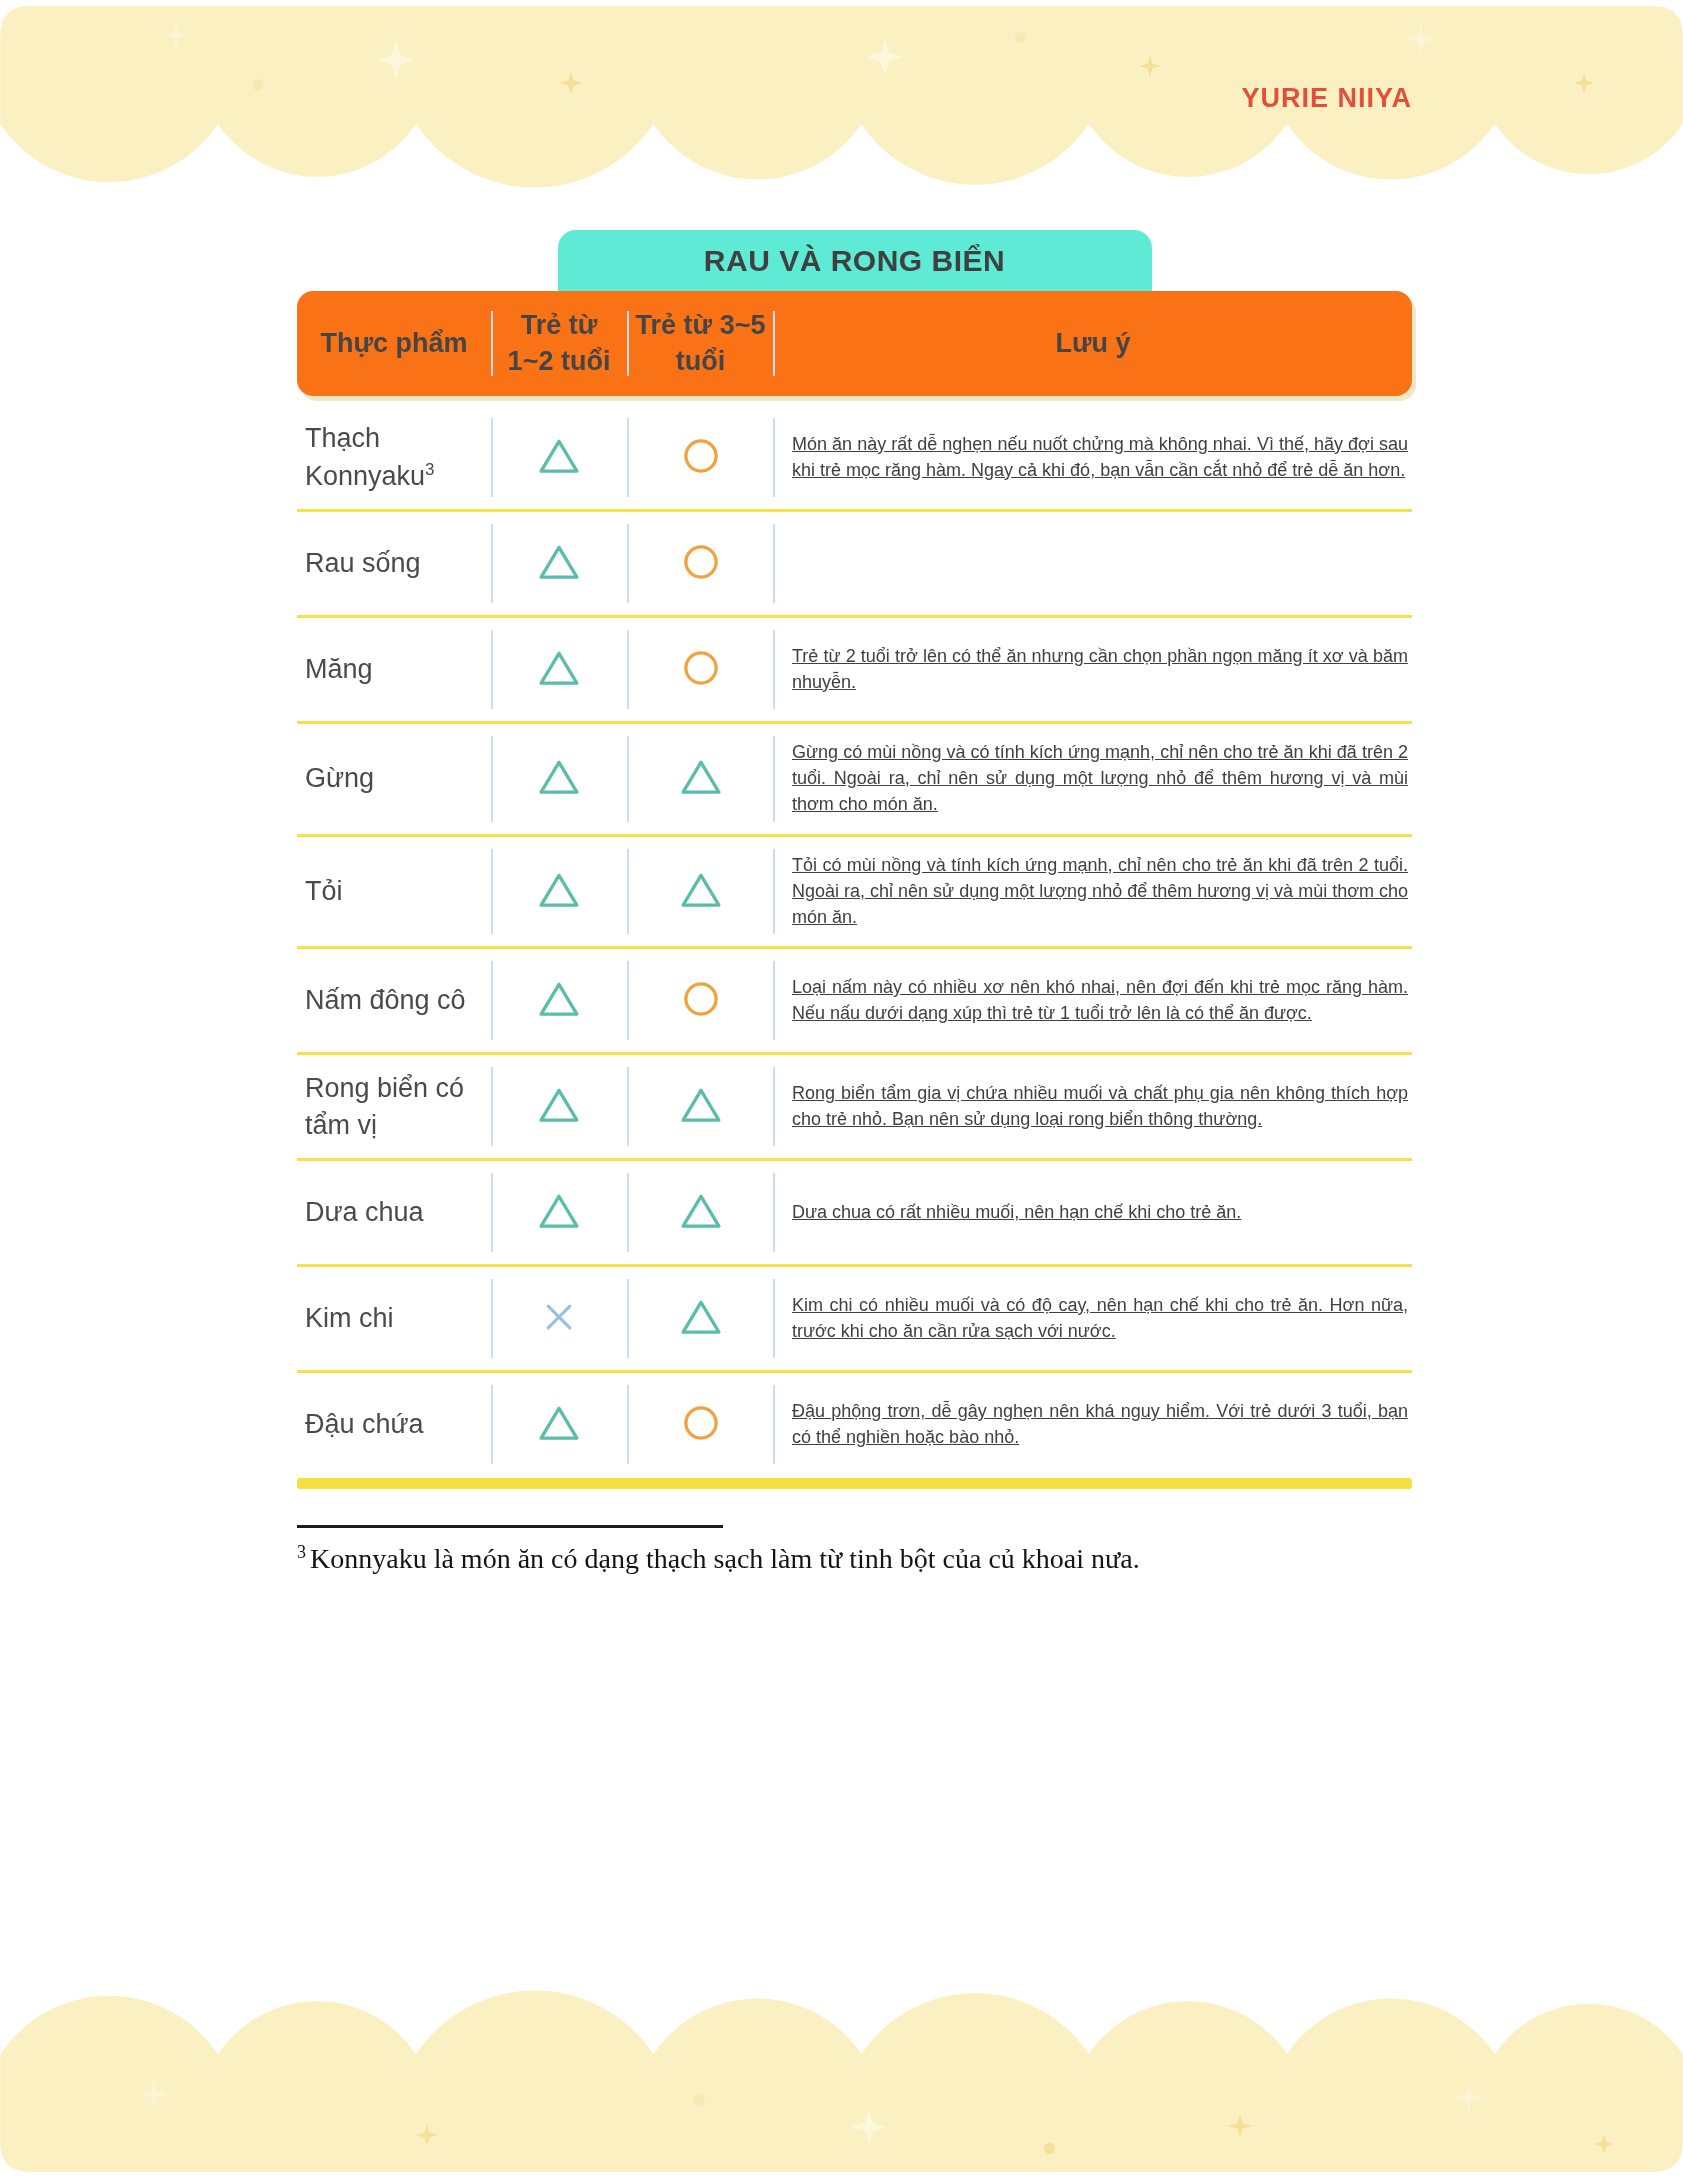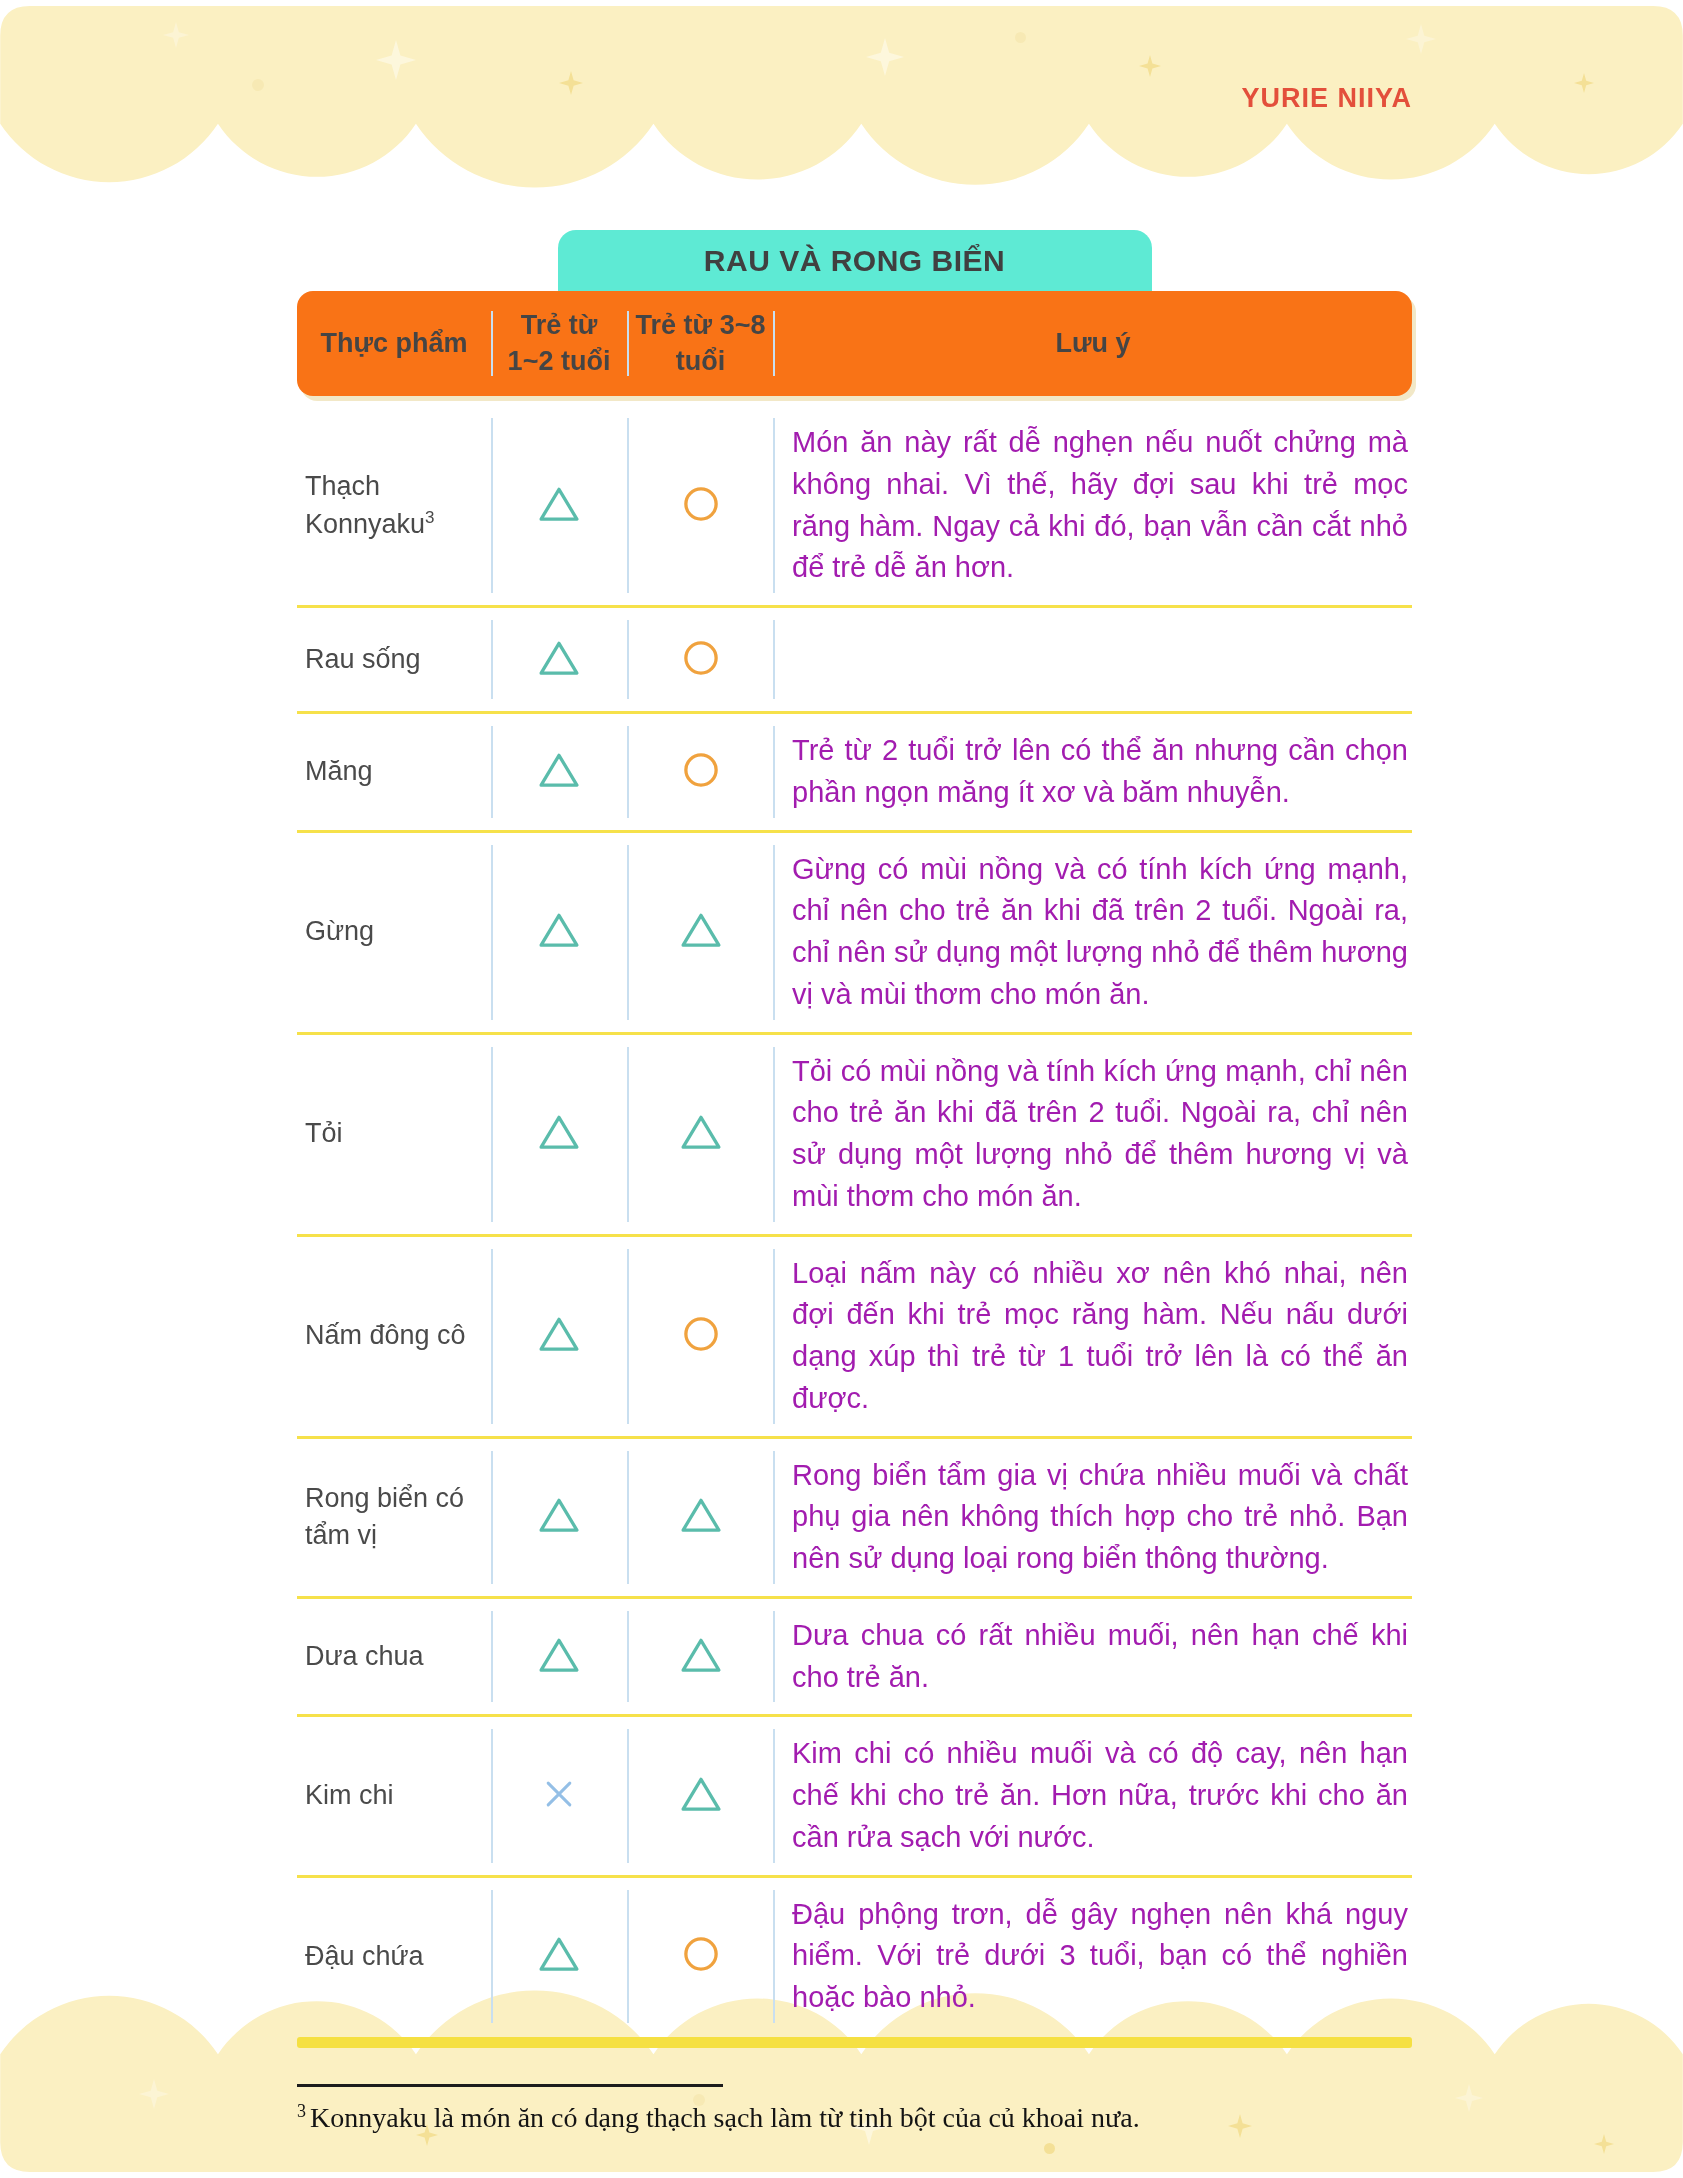--- a/index.html
+++ b/index.html
@@ -35,22 +35,23 @@
   .row{
     position:relative;display:grid;grid-template-columns:194px 136px 147px 1fr;
     align-items:center;padding:14px 0;min-height:75px;
   }
   .row{border-bottom:3px solid #f6e14a;}
   .row:last-child{border-bottom:none;}
   .cell-food{font-size:27px;color:#4a4a4a;padding-left:8px;line-height:1.38;}
   .cell-food sup{font-size:17px;}
   .cell-sym{display:flex;align-items:center;justify-content:center;}
   .cell-note{
-    font-size:29px;color:#a21caf;line-height:1.44;text-align:justify;
+    font-size:18px;color:#404040;line-height:1.44;text-align:justify;
     padding:2px 4px 2px 18px;
+    text-decoration:underline;
   }
   .vline{position:absolute;top:12px;bottom:12px;width:2px;background:#c9dff0;}
   .v1{left:194px}.v2{left:330px}.v3{left:476px}
   .thead .vline{top:20px;bottom:20px;}
   .thick-bar{height:11px;background:#f5e042;border-radius:3px;margin-top:2px;}
   .footnote{margin-top:36px;}
   .fn-rule{width:426px;border-top:3px solid #1c1c1c;}
   .fn-text{
     margin:14px 0 0 0;font-family:"Liberation Serif", serif;font-size:28px;color:#141414;
   }
@@ -86,21 +87,21 @@
 
   <div class="content">
 
     <div class="title-tab">
       <span>RAU VÀ RONG BIỂN</span>
     </div>
 
     <div class="thead">
       <div class="th">Thực phẩm</div>
       <div class="th">Trẻ từ 1~2 tuổi</div>
-      <div class="th">Trẻ từ 3~8 tuổi</div>
+      <div class="th">Trẻ từ 3~5 tuổi</div>
       <div class="th">Lưu ý</div>
       <i class="vline v1"></i>
       <i class="vline v2"></i>
       <i class="vline v3"></i>
     </div>
 
     <div class="tbody">
         <div class="row">
           <div class="cell-food">Thạch Konnyaku<sup>3</sup></div>
           <div class="cell-sym">

